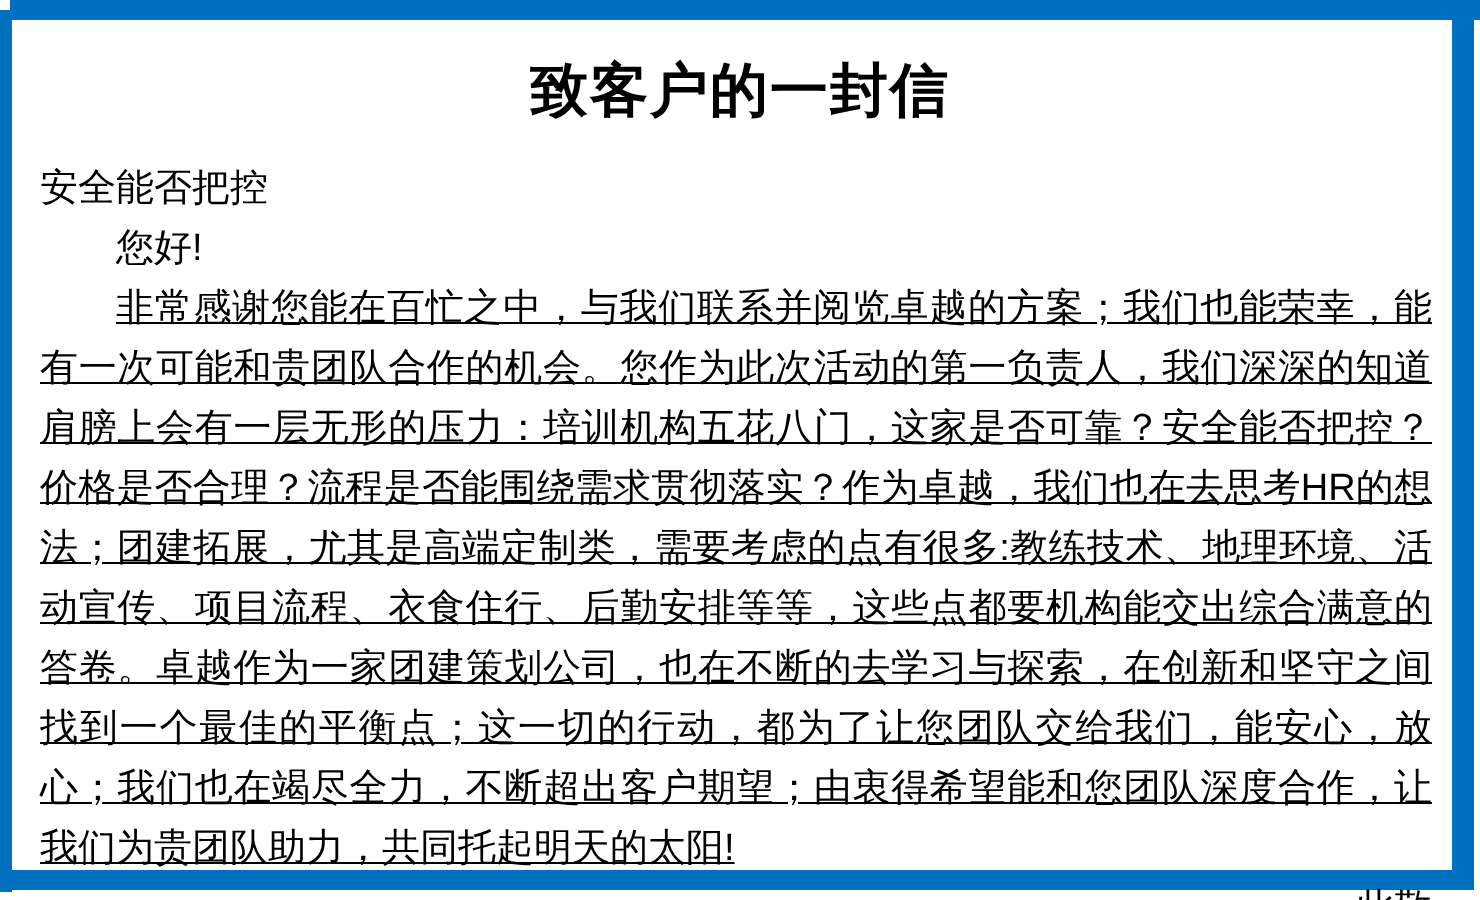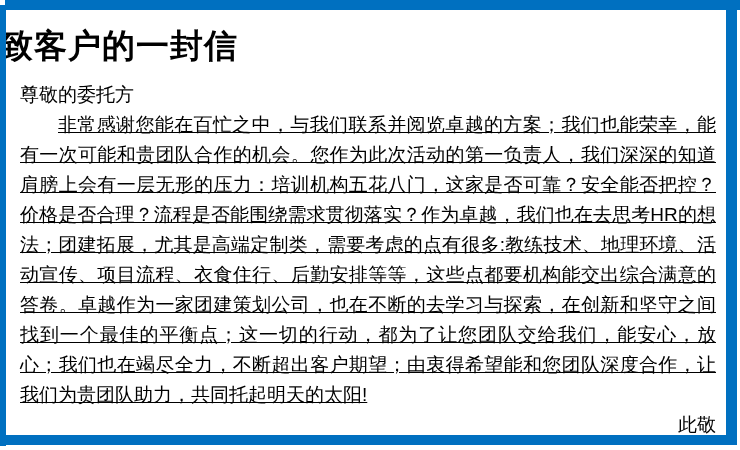--- a/index.html
+++ b/index.html
@@ -36,21 +36,22 @@
   }
   .frame-bottom {
     position: absolute;
     bottom: 5px; left: 0; right: 4px;
     height: 10px;
     background: #0070c0;
   }
   .title {
     margin: 0;
     padding-top: 26px;
-    font-size: 33px;
+    text-align: center;
+    font-size: 29px;
     line-height: 40px;
     font-weight: 700;
     color: #000000;
     letter-spacing: 1px;
   }
   .content {
     position: absolute;
     top: 80px;
     left: 20px;
     right: 24px;
@@ -85,18 +86,19 @@
 <div class="page">
 
   <div class="frame-top"></div>
   <div class="frame-left"></div>
   <div class="frame-right"></div>
   <div class="frame-bottom"></div>
 
   <h1 class="title">致客户的一封信</h1>
 
   <div class="content">
-    <p class="salutation">尊敬的委托方</p>
+    <p class="salutation">安全能否把控</p>
+    <p class="greeting">您好!</p>
     <p class="letter-body">非常感谢您能在百忙之中，与我们联系并阅览卓越的方案；我们也能荣幸，能有一次可能和贵团队合作的机会。您作为此次活动的第一负责人，我们深深的知道肩膀上会有一层无形的压力：培训机构五花八门，这家是否可靠？安全能否把控？价格是否合理？流程是否能围绕需求贯彻落实？作为卓越，我们也在去思考HR的想法；团建拓展，尤其是高端定制类，需要考虑的点有很多:教练技术、地理环境、活动宣传、项目流程、衣食住行、后勤安排等等，这些点都要机构能交出综合满意的答卷。卓越作为一家团建策划公司，也在不断的去学习与探索，在创新和坚守之间找到一个最佳的平衡点；这一切的行动，都为了让您团队交给我们，能安心，放心；我们也在竭尽全力，不断超出客户期望；由衷得希望能和您团队深度合作，让我们为贵团队助力，共同托起明天的太阳!</p>
     <p class="closing">此敬</p>
   </div>
 
 </div>
 
 </body></html>

